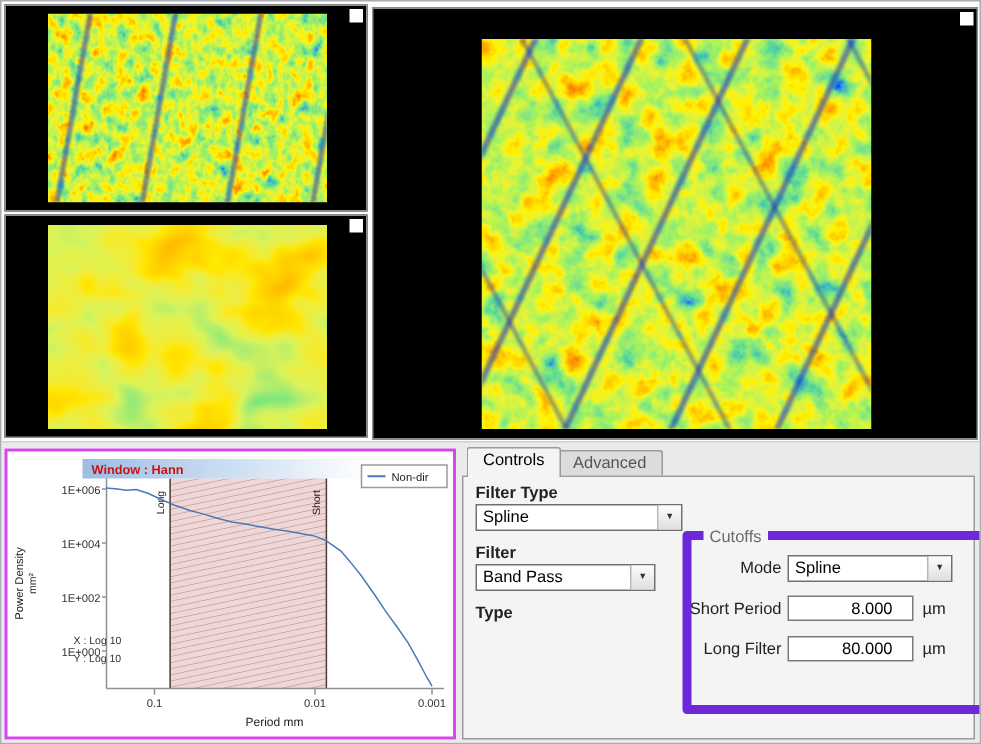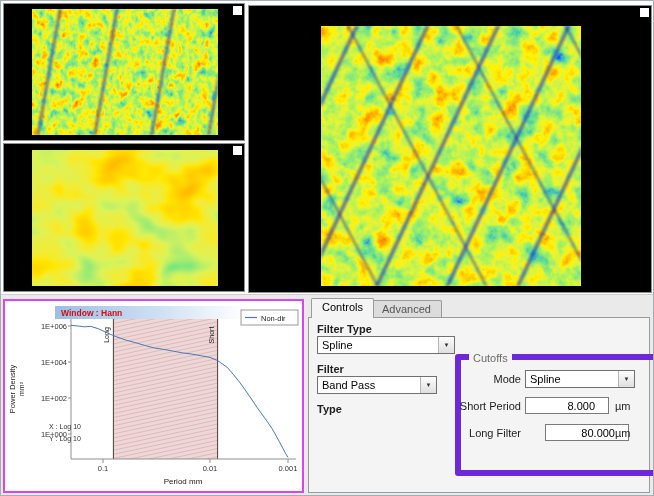--- a/index.html
+++ b/index.html
@@ -218,19 +218,19 @@
           <div class="combo" style="left:64px;top:10px;width:110px">
             <span class="cval">Spline</span>
             <span class="cbtn">▼</span>
           </div>
 
           <span class="glbl" style="top:40px">Short Period</span>
           <input class="numfield" style="top: 37px;" value="8.000">
           <span class="unit" style="top:40px">µm</span>
 
           <span class="glbl" style="top:67px">Long Filter</span>
-          <input class="numfield" style="top: 64px; margin-left: 20px;" value="80.000">
+          <input class="numfield" style="top: 64px;" value="80.000">
           <span class="unit" style="top:67px">µm</span>
         </div>
       </div>
     </div>
   </div>
 </div>
 
 </body></html>

